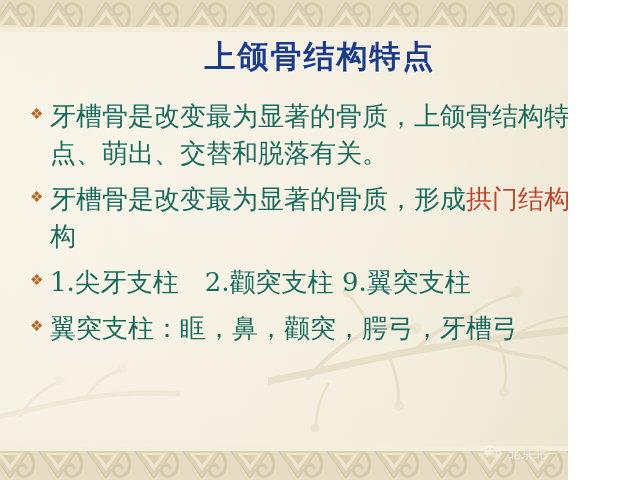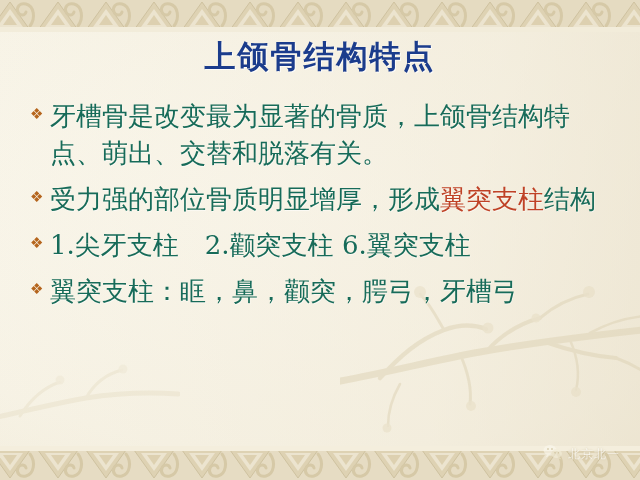--- a/index.html
+++ b/index.html
@@ -6,21 +6,21 @@
     margin: 0;
     padding: 0;
     background: #ffffff;
   }
   body {
     font-family: "DejaVu Sans", "Liberation Sans", sans-serif;
   }
 
   #slide {
     position: relative;
-    width: 640px;
+    width: 568px;
     height: 480px;
     overflow: hidden;
     background: #f6f2e6;
   }
 
   
   .paper-base {
     position: absolute;
     inset: 0;
     background:
@@ -119,21 +119,21 @@
     line-height: 1.42;
     color: #176b59;
     letter-spacing: 0px;
     text-shadow: 0.5px 0.5px 0 rgba(255,255,255,0.55);
   }
   .hl-red { color: #bf4226; }
 
   
   .wechat-wm {
     position: absolute;
-    right: 20px;
+    right: 8px;
     bottom: 16px;
     display: flex;
     align-items: center;
     gap: 5px;
     opacity: 0.62;
   }
   .wechat-icon { display: block; }
   .wechat-label {
     font-family: "DejaVu Sans", "Liberation Sans", sans-serif;
     font-size: 12px;
@@ -261,26 +261,26 @@
 
   <div class="body-wrap">
 
     <div class="bullet-row">
       <span class="bullet-mark">❖</span>
       <span class="bullet-text"><span>牙槽骨是改变最为显著的骨质，上颌骨结构特点、萌出、交替和脱落有关。</span></span>
     </div>
 
     <div class="bullet-row">
       <span class="bullet-mark">❖</span>
-      <span class="bullet-text"><span>受力强的部位骨质明显增厚，形成</span><span class="hl-red">翼突支柱</span><span>结构</span></span>
+      <span class="bullet-text"><span>牙槽骨是改变最为显著的骨质，形成</span><span class="hl-red">拱门结构</span><span>结构</span></span>
     </div>
 
     <div class="bullet-row">
       <span class="bullet-mark">❖</span>
-      <span class="bullet-text"><span>1.尖牙支柱　2.颧突支柱 6.翼突支柱</span></span>
+      <span class="bullet-text"><span>1.尖牙支柱　2.颧突支柱 9.翼突支柱</span></span>
     </div>
 
     <div class="bullet-row">
       <span class="bullet-mark">❖</span>
       <span class="bullet-text"><span>翼突支柱：眶，鼻，颧突，腭弓，牙槽弓</span></span>
     </div>
 
   </div>
 
   <div class="wechat-wm">

